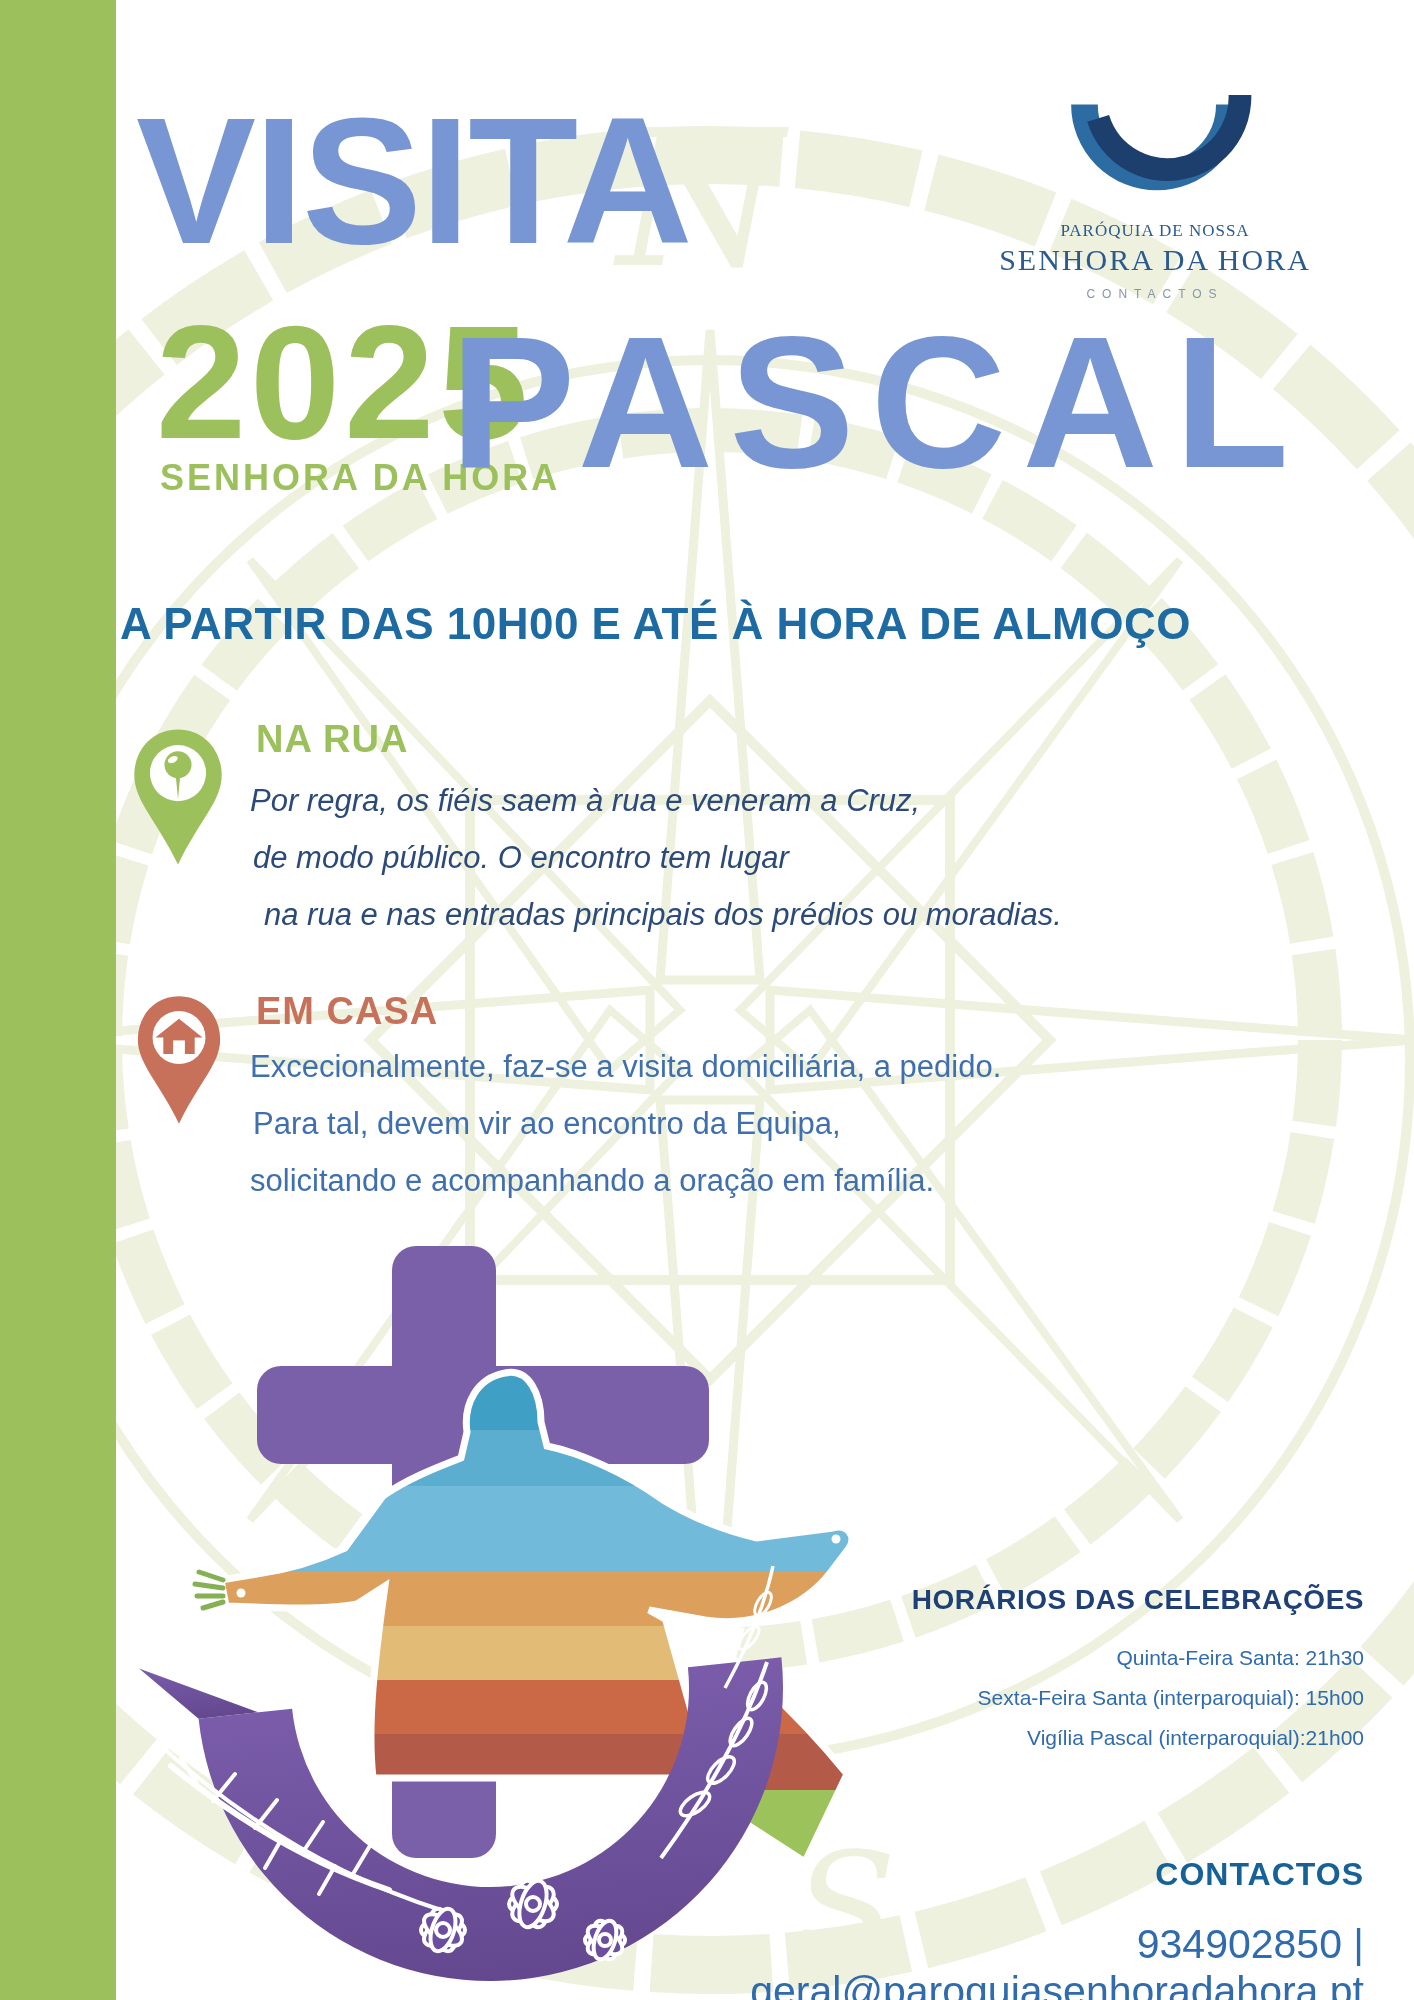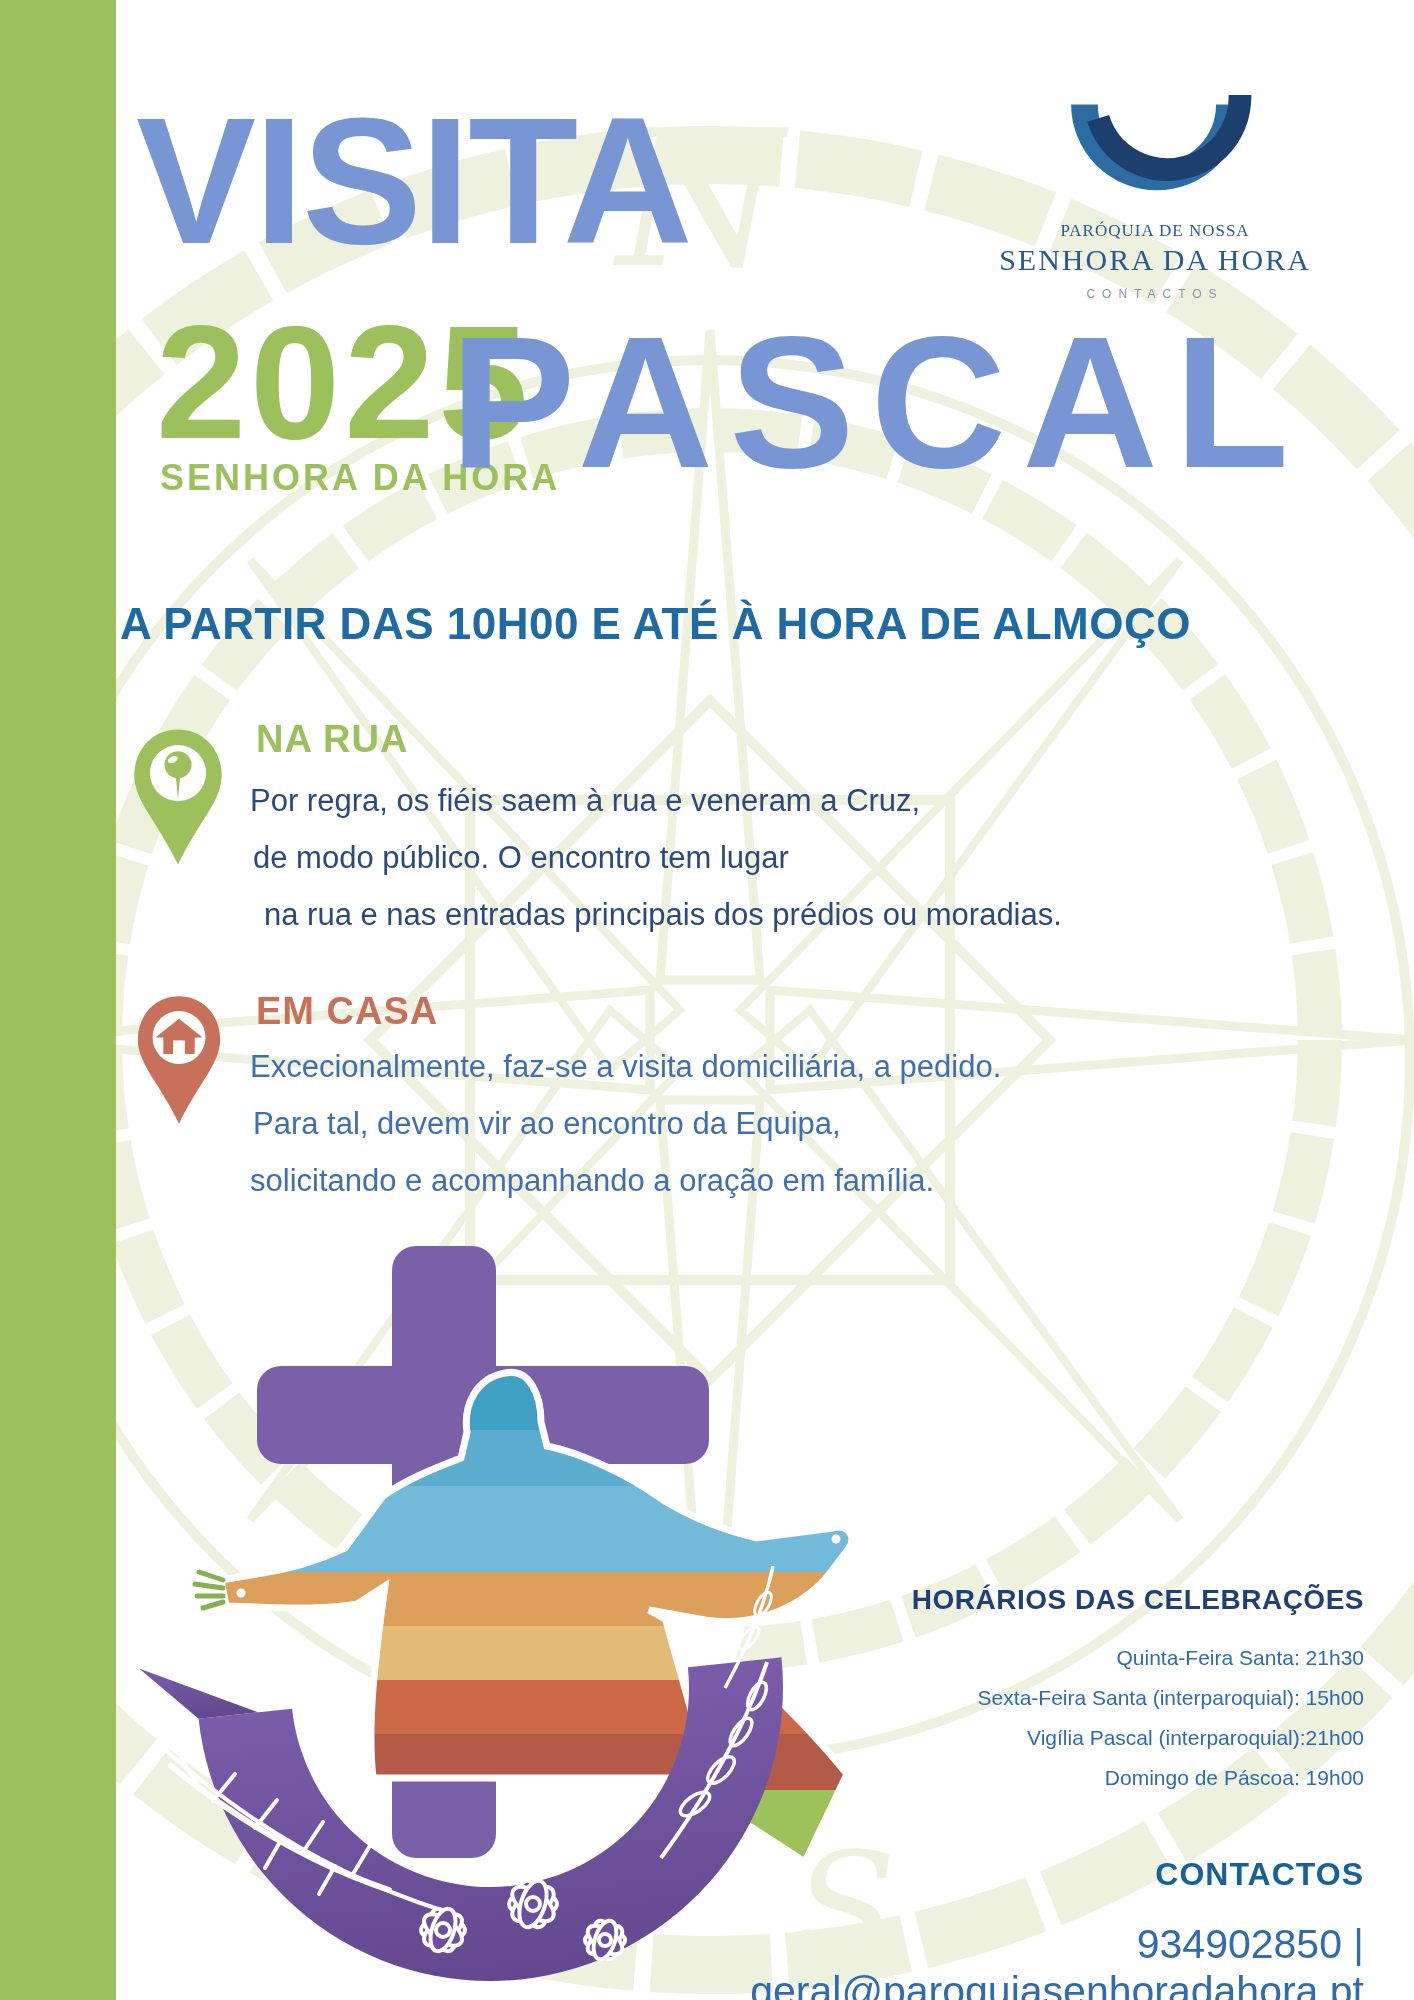--- a/index.html
+++ b/index.html
@@ -28,21 +28,21 @@
   .pin-narua{left:126px;top:722px;width:104px;height:150px;}
   .pin-emcasa{left:130px;top:990px;width:98px;height:140px;}
   .sec-title{font-size:38px;font-weight:700;letter-spacing:1px;line-height:1;}
   .sec-title.green{color:#9bc05c;}
   .sec-title.terra{color:#c7715a;}
   .sec-narua-title{left:256px;top:720px;}
   .sec-narua-body{left:250px;top:772px;}
   .sec-emcasa-title{left:256px;top:992px;}
   .sec-emcasa-body{left:250px;top:1038px;}
   .body-lines{font-size:31px;line-height:57px;}
-  .body-lines.navy{color:#2b4a7a;}
+  .body-lines.navy{color:#2b4a7a;font-style:italic;}
   .body-lines.blue{color:#3f6fae;}
   .body-lines .i1{padding-left:3px;}
   .body-lines .i2{padding-left:14px;}
   
   .schedule{right:50px;top:1584px;width:720px;text-align:right;}
   .schedule .s-title{font-size:28px;font-weight:700;letter-spacing:0.5px;color:#1f4076;margin-bottom:22px;}
   .schedule .s-item{font-size:21px;line-height:40px;color:#2f6bad;}
   .contacts{right:50px;top:1856px;width:720px;text-align:right;}
   .contacts .c-title{font-size:32px;font-weight:700;letter-spacing:1px;color:#176199;}
   .contacts .c-line{font-size:41px;color:#2f6bad;margin-top:28px;}
@@ -227,21 +227,20 @@
         <ellipse cx="644" cy="420" rx="14" ry="6" stroke-width="3" transform="rotate(-50 644 420)"></ellipse>
         <ellipse cx="658" cy="386" rx="13" ry="6" stroke-width="3" transform="rotate(-60 658 386)"></ellipse>
       </g>
     </svg>
 
     <div class="abs schedule">
       <div class="s-title">HORÁRIOS DAS CELEBRAÇÕES</div>
       <div class="s-item">Quinta-Feira Santa: 21h30</div>
       <div class="s-item">Sexta-Feira Santa (interparoquial): 15h00</div>
       <div class="s-item">Vigília Pascal (interparoquial):21h00</div>
-      <div class="s-item">Domingo de Páscoa: 19h00</div>
     </div>
 
     <div class="abs contacts">
       <div class="c-title">CONTACTOS</div>
       <div class="c-line">934902850 | geral@paroquiasenhoradahora.pt</div>
     </div>
 
   </div>
 </div>
 

